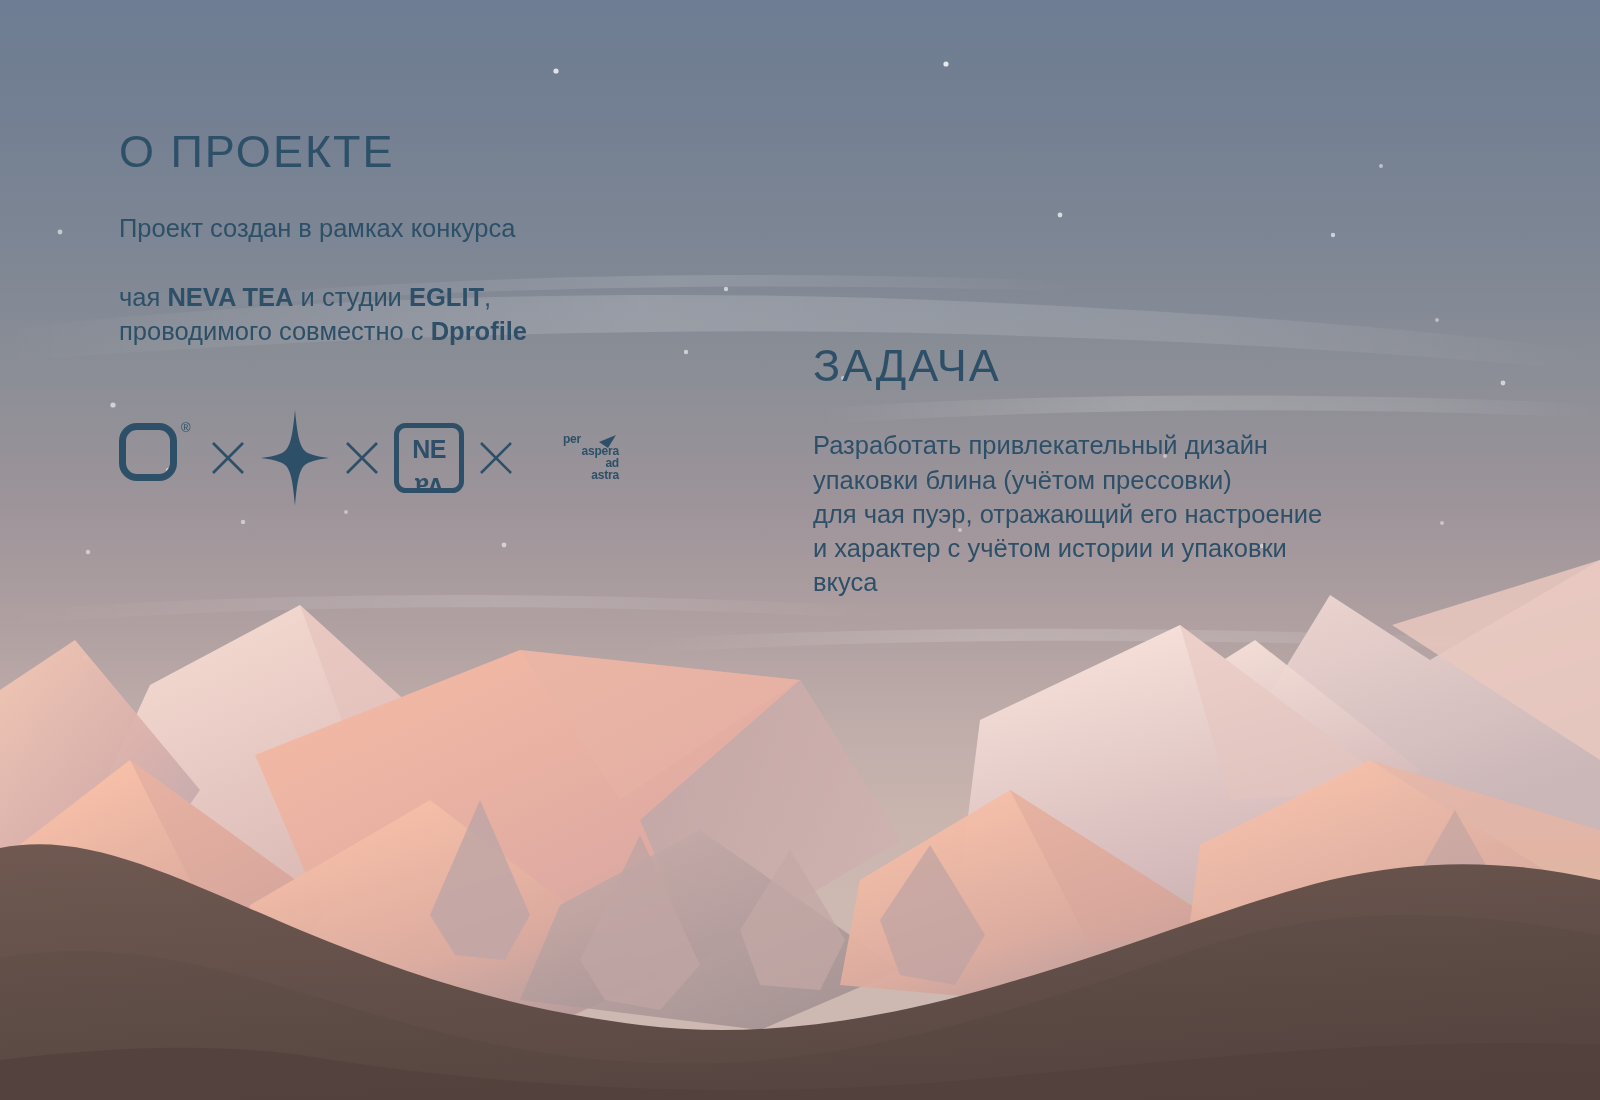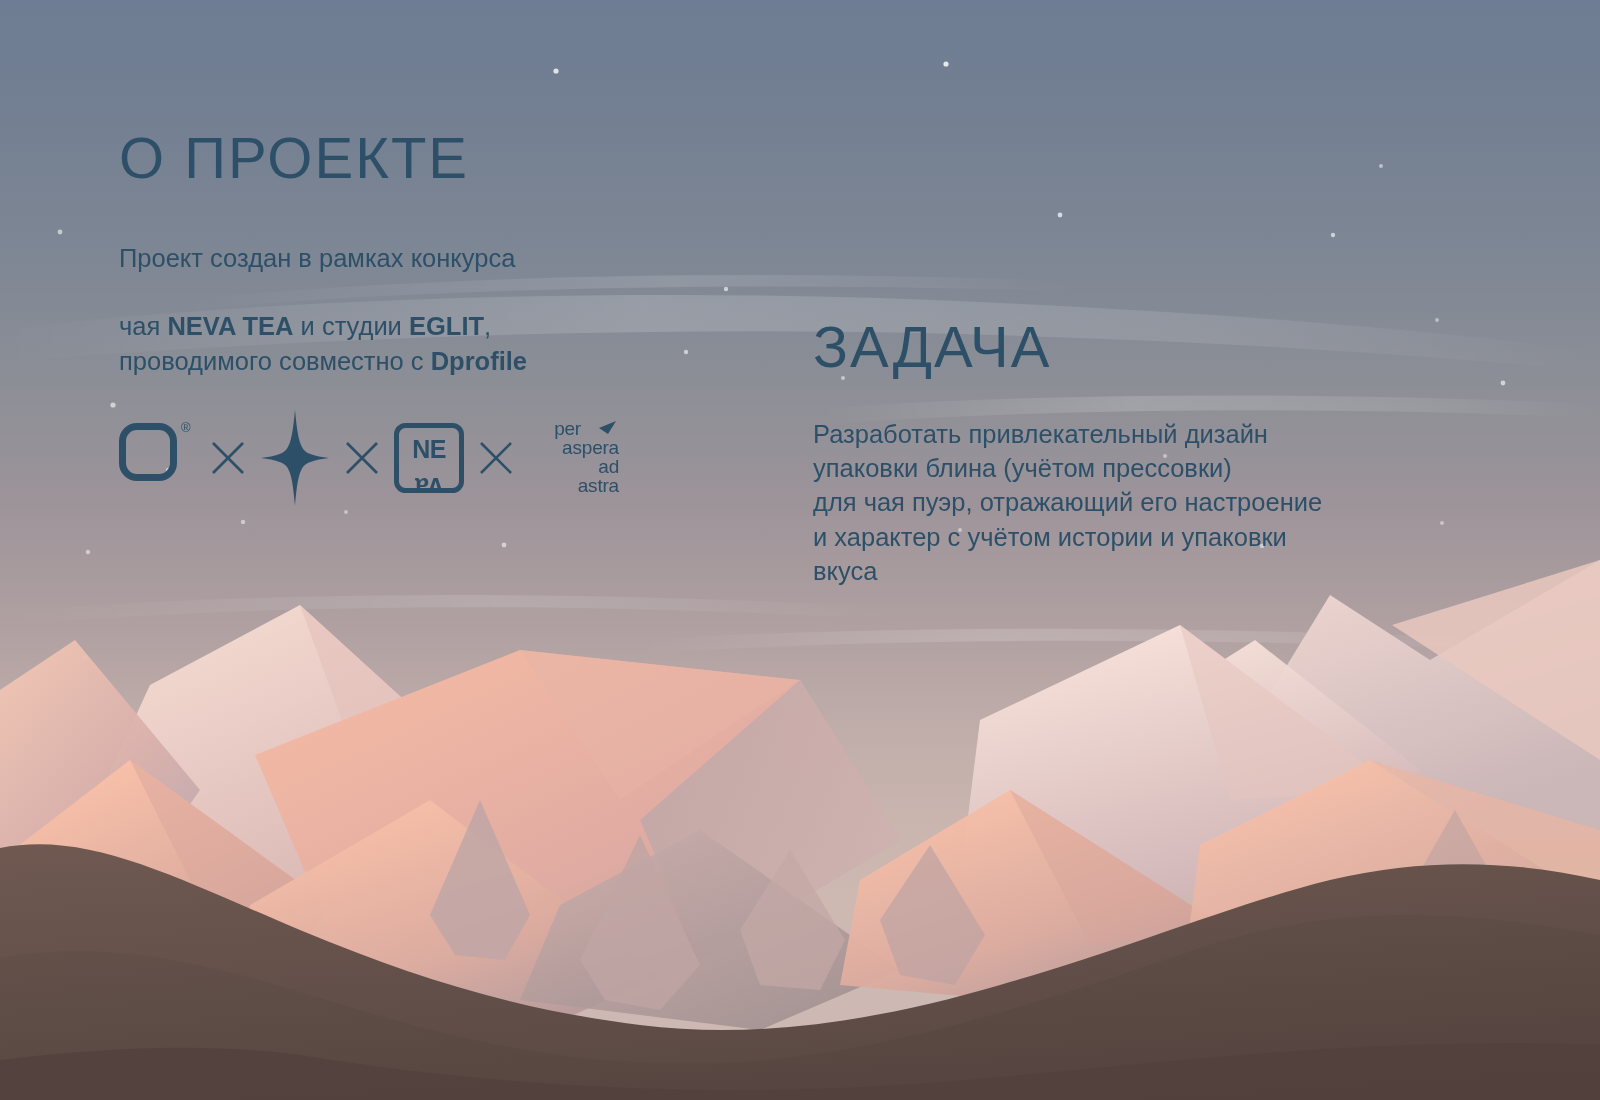--- a/index.html
+++ b/index.html
@@ -41,40 +41,40 @@
   }
   .col-left {
     position: absolute;
     left: 119px;
     top: 128px;
     width: 640px;
   }
   .col-right {
     position: absolute;
     left: 813px;
-    top: 317px;
+    top: 342px;
     width: 680px;
   }
   .heading {
     color: #2d5068;
-    font-size: 58px;
+    font-size: 45px;
     font-weight: 400;
     letter-spacing: 2.0px;
     line-height: 1.05;
     margin: 0;
     white-space: nowrap;
   }
   .body-text {
     color: #2d5068;
     font-size: 25.5px;
     font-weight: 400;
     line-height: 1.345;
     margin: 0;
   }
-  .col-left .body-text { margin-top: 52px; }
+  .col-left .body-text { margin-top: 36px; }
   .col-right .body-text { margin-top: 39px; }
   .body-text b { font-weight: 700; text-align: center; }
   .nb { white-space: nowrap; }
 
   
   .logo-row {
     position: absolute;
     left: 119px;
     top: 410px;
     display: flex;
@@ -125,22 +125,22 @@
   
   .mark-neva { width: 72px; height: 72px; }
   .mark-neva svg { display: block; }
 
   
   .mark-pa {
     position: relative;
     width: 92px;
     color: #2d5068;
     text-align: right;
-    font-size: 19px;
-    font-weight: 400;
+    font-size: 12px;
+    font-weight: 700;
     line-height: 0.99;
     letter-spacing: -0.2px;
   }
   .mark-pa .tri {
     position: absolute;
     right: 2px;
     top: 1px;
   }
   .mark-pa .pa-line { display: block; }
   .mark-pa .pa-first { padding-right: 38px; }

